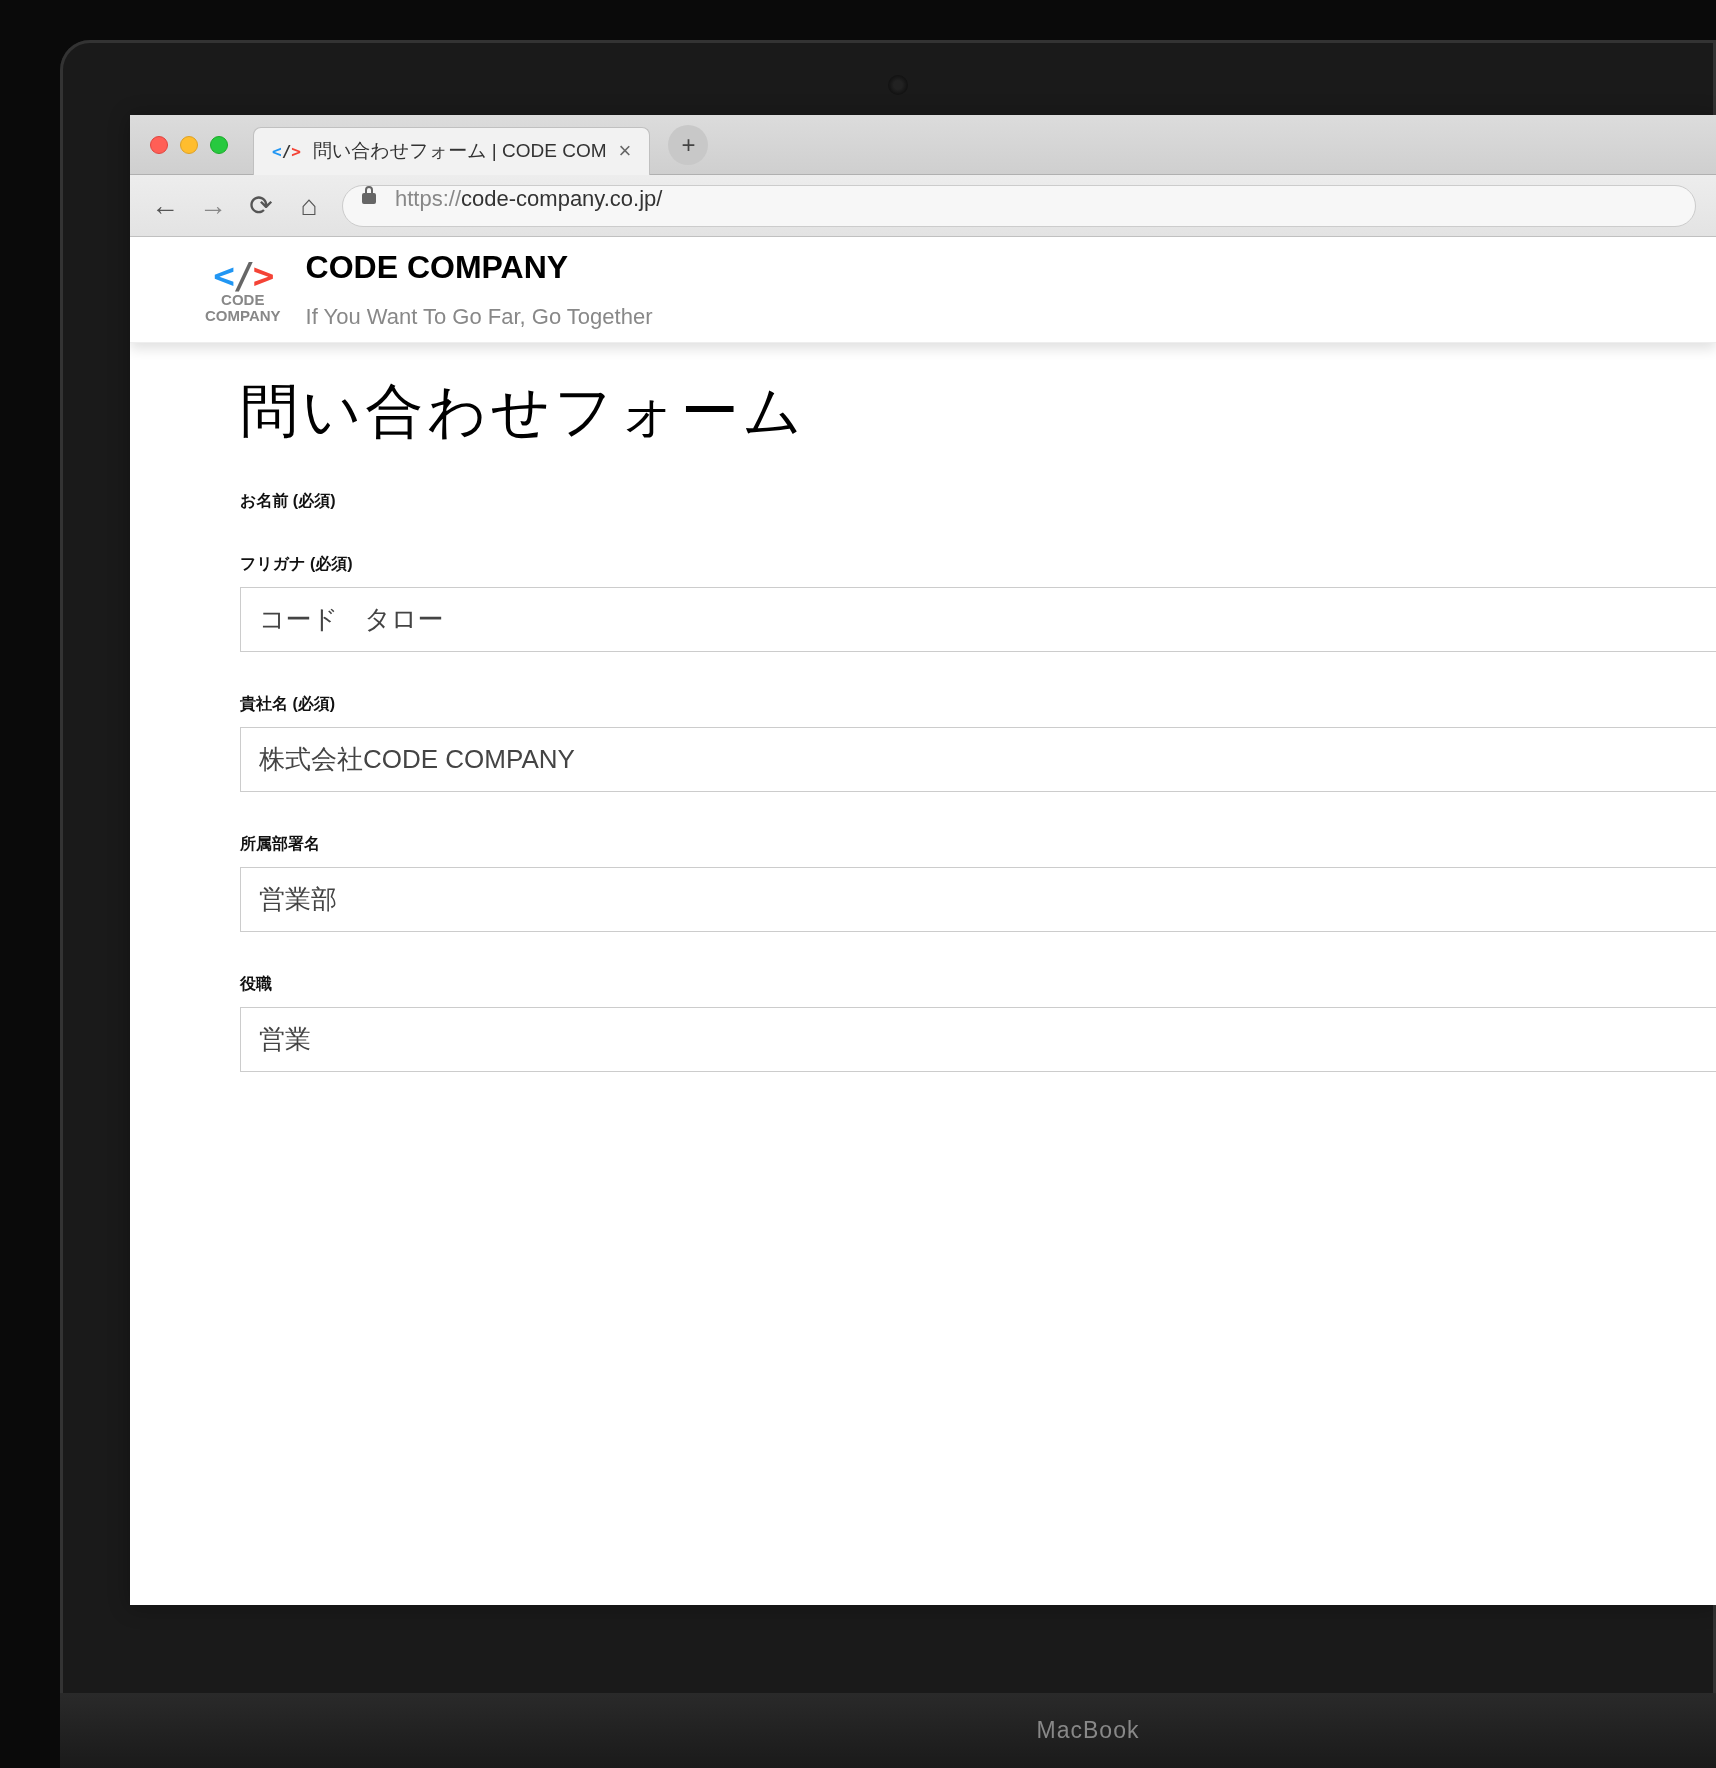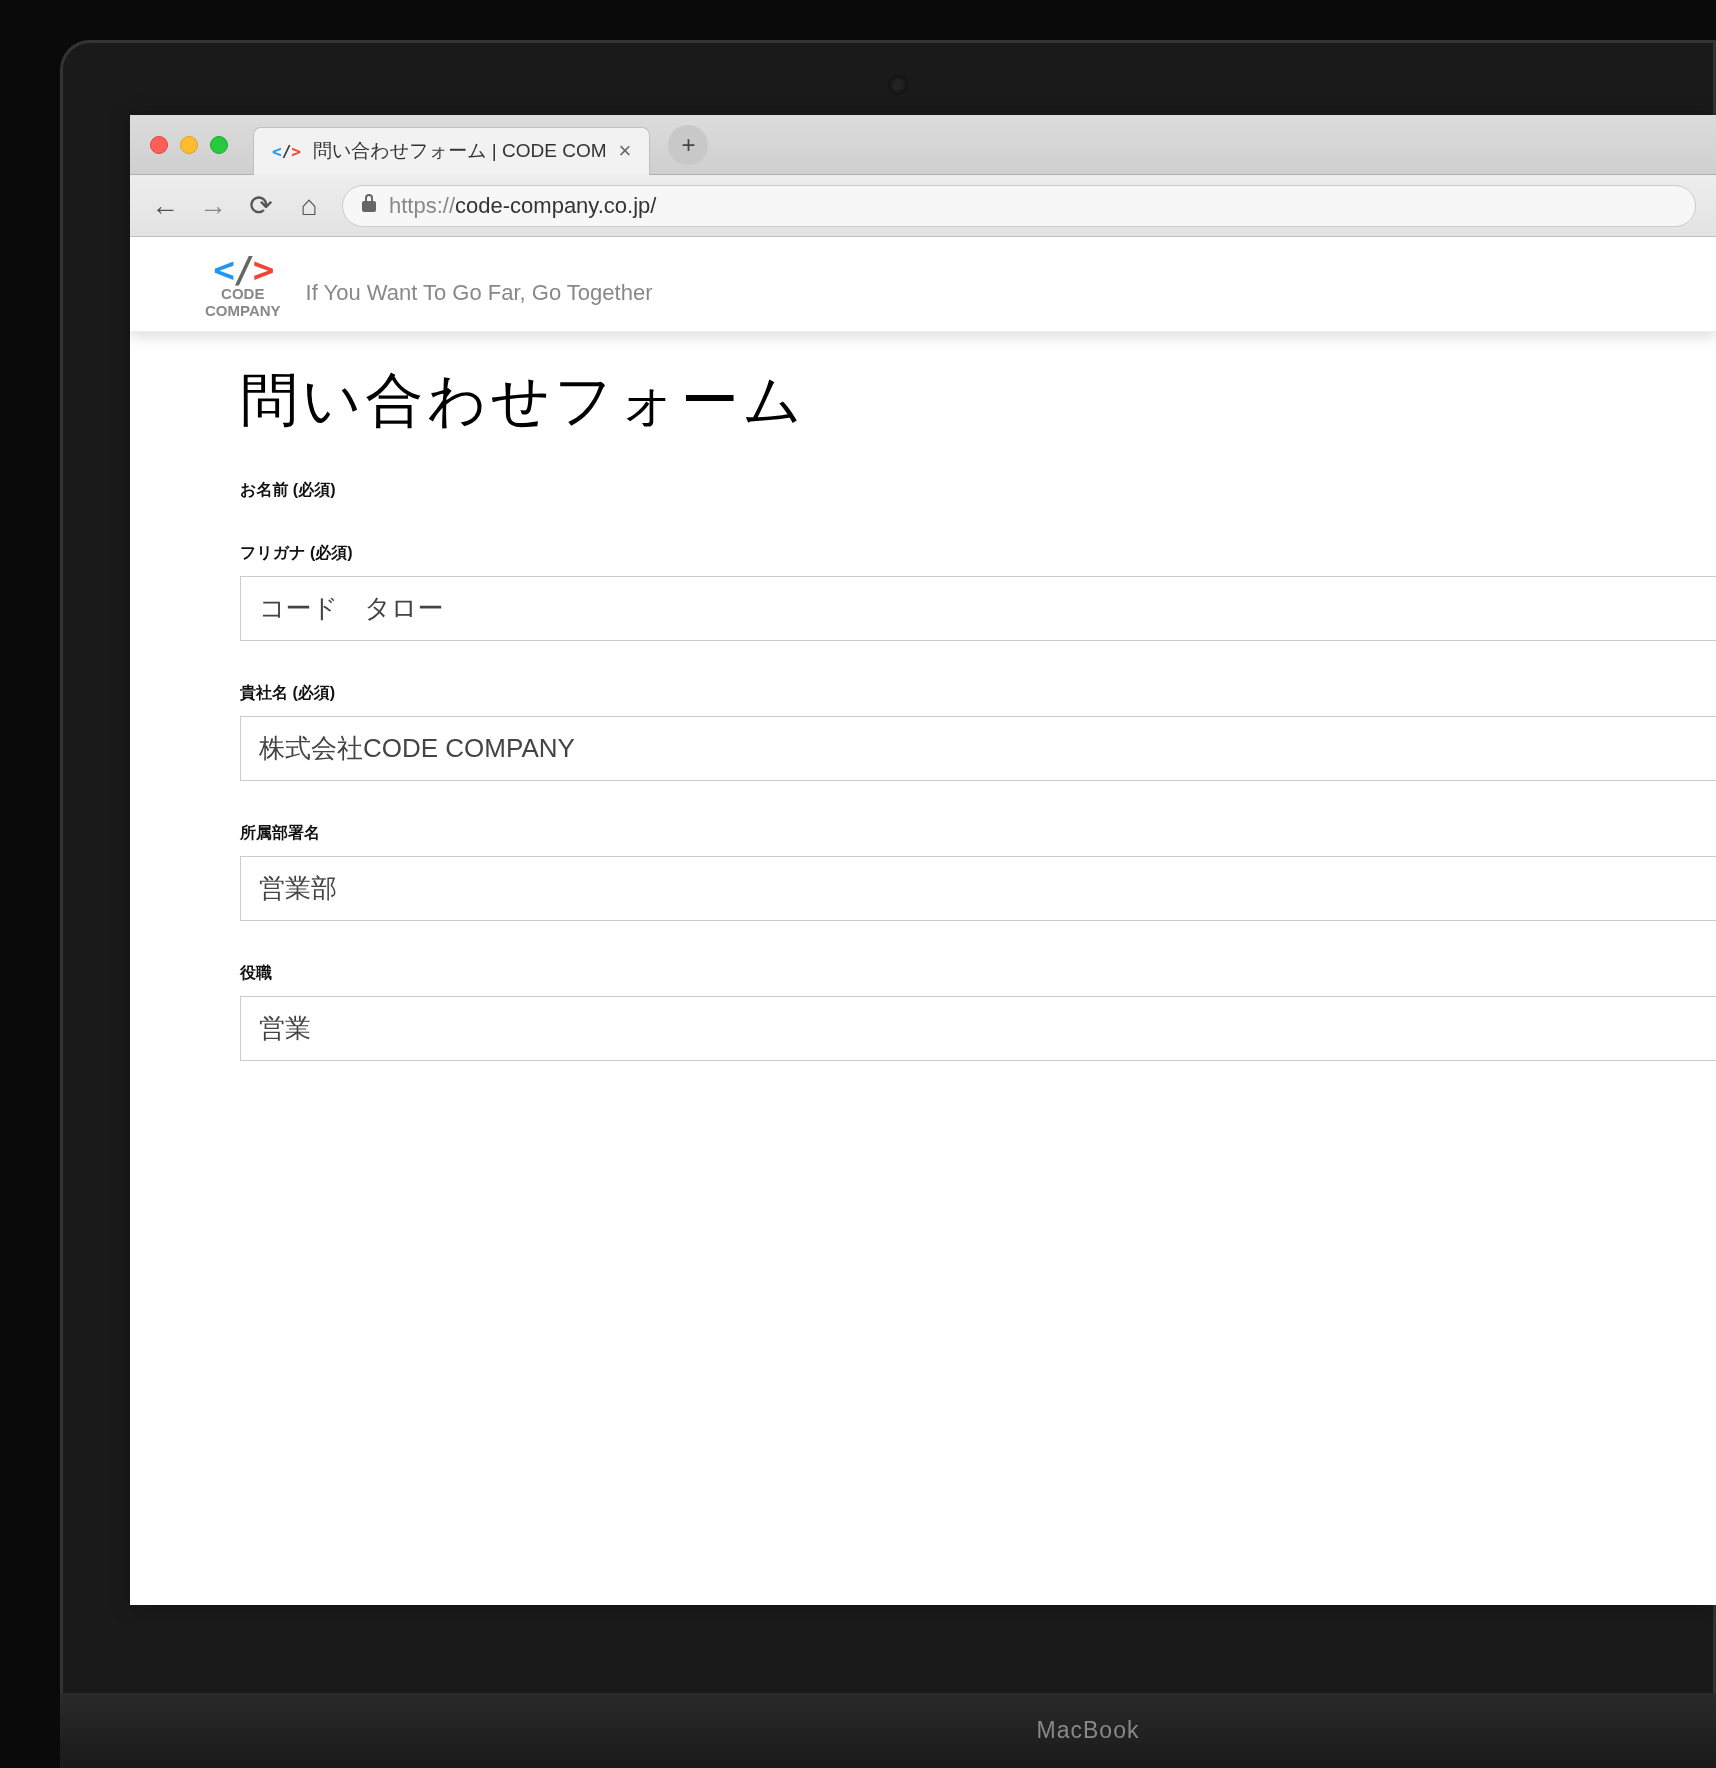--- a/index.html
+++ b/index.html
@@ -117,23 +117,22 @@
       text-align: center;
     }
     .nav-btn.active { color: #555; }
     .url-bar {
       flex: 1;
       background: #f7f7f7;
       border: 1px solid #ccc;
       border-radius: 30px;
       height: 42px;
       display: flex;
-      align-items: center;
       padding: 0 18px;
-      gap: 12px;
+      gap: 18px;
     }
     .lock-icon {
       color: #666;
       font-size: 18px;
     }
     .url-text {
       font-size: 22px;
       color: #333;
     }
     .url-text .proto { color: #888; }
@@ -267,20 +266,21 @@
     <div class="page">
       <div class="site-header">
         <div class="logo-block">
           <div class="logo-icon"><span class="lt">&lt;</span><span class="sl">/</span><span class="gt">&gt;</span></div>
           <div class="logo-text">
             <div>CODE</div>
             <div>COMPANY</div>
           </div>
         </div>
         <div class="brand-block">
+          <div class="brand-name">CODE COMPANY</div>
           <div class="brand-tagline">If You Want To Go Far, Go Together</div>
         </div>
       </div>
 
       <div class="content">
         <h1 class="page-title">問い合わせフォーム</h1>
 
         <div class="field">
           <div class="field-label">お名前 (必須)</div>
         </div>

